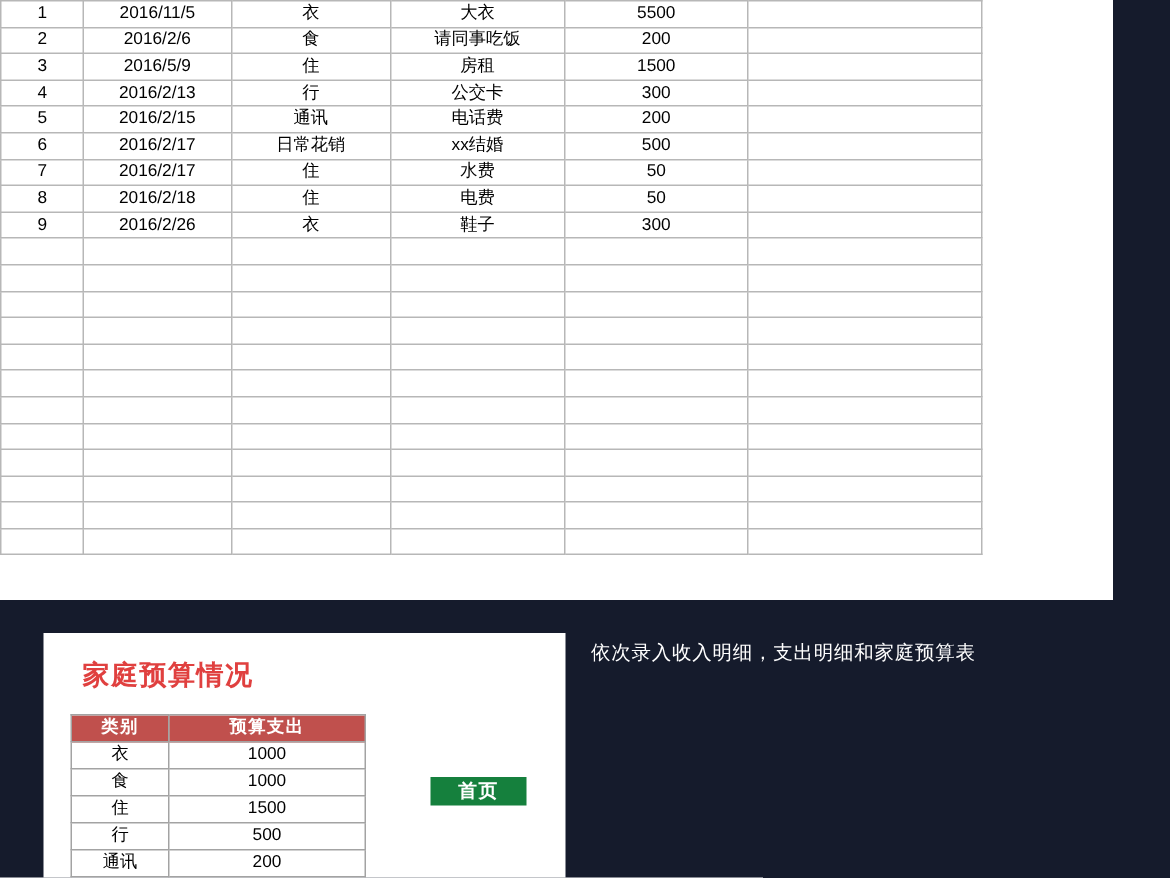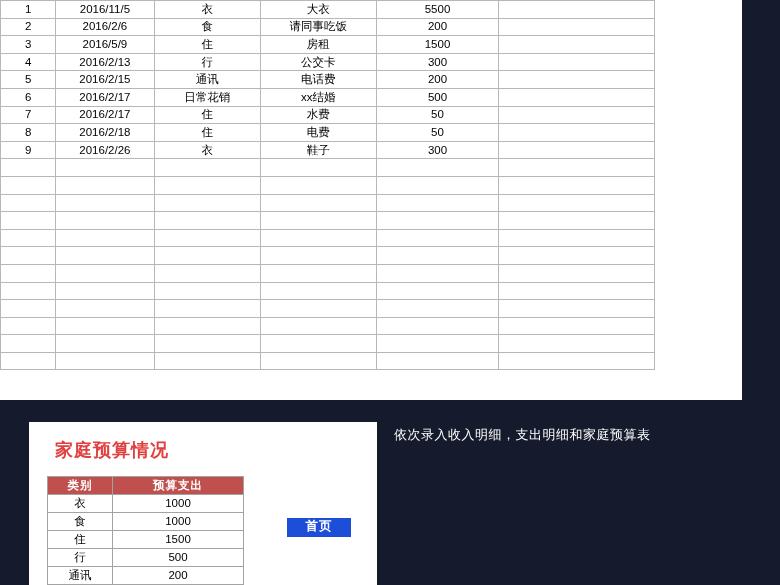--- a/index.html
+++ b/index.html
@@ -94,33 +94,33 @@
     color: #ffffff;
     font-weight: bold;
     letter-spacing: 1px;
   }
   .bcol-cat { width: 65px; }
   .bcol-val { width: 131px; }
 
   .home-btn {
     margin-left: 43px;
     margin-top: 42px;
-    background: #1d4ed8;
+    background: #15803d;
     color: #ffffff;
     font-size: 12.5px;
     font-weight: bold;
     letter-spacing: 1px;
     width: 64px;
     height: 19px;
     line-height: 19px;
     text-align: center;
     border: none;
     padding: 0;
     cursor: pointer;
-    font-family: Liberation Mono, monospace;
+    font-family: Liberation Sans, sans-serif;
   }
 
   
   .desc {
     position: absolute;
     left: 394px;
     top: 418px;
     width: 360px;
     color: #ffffff;
     font-size: 13px;

